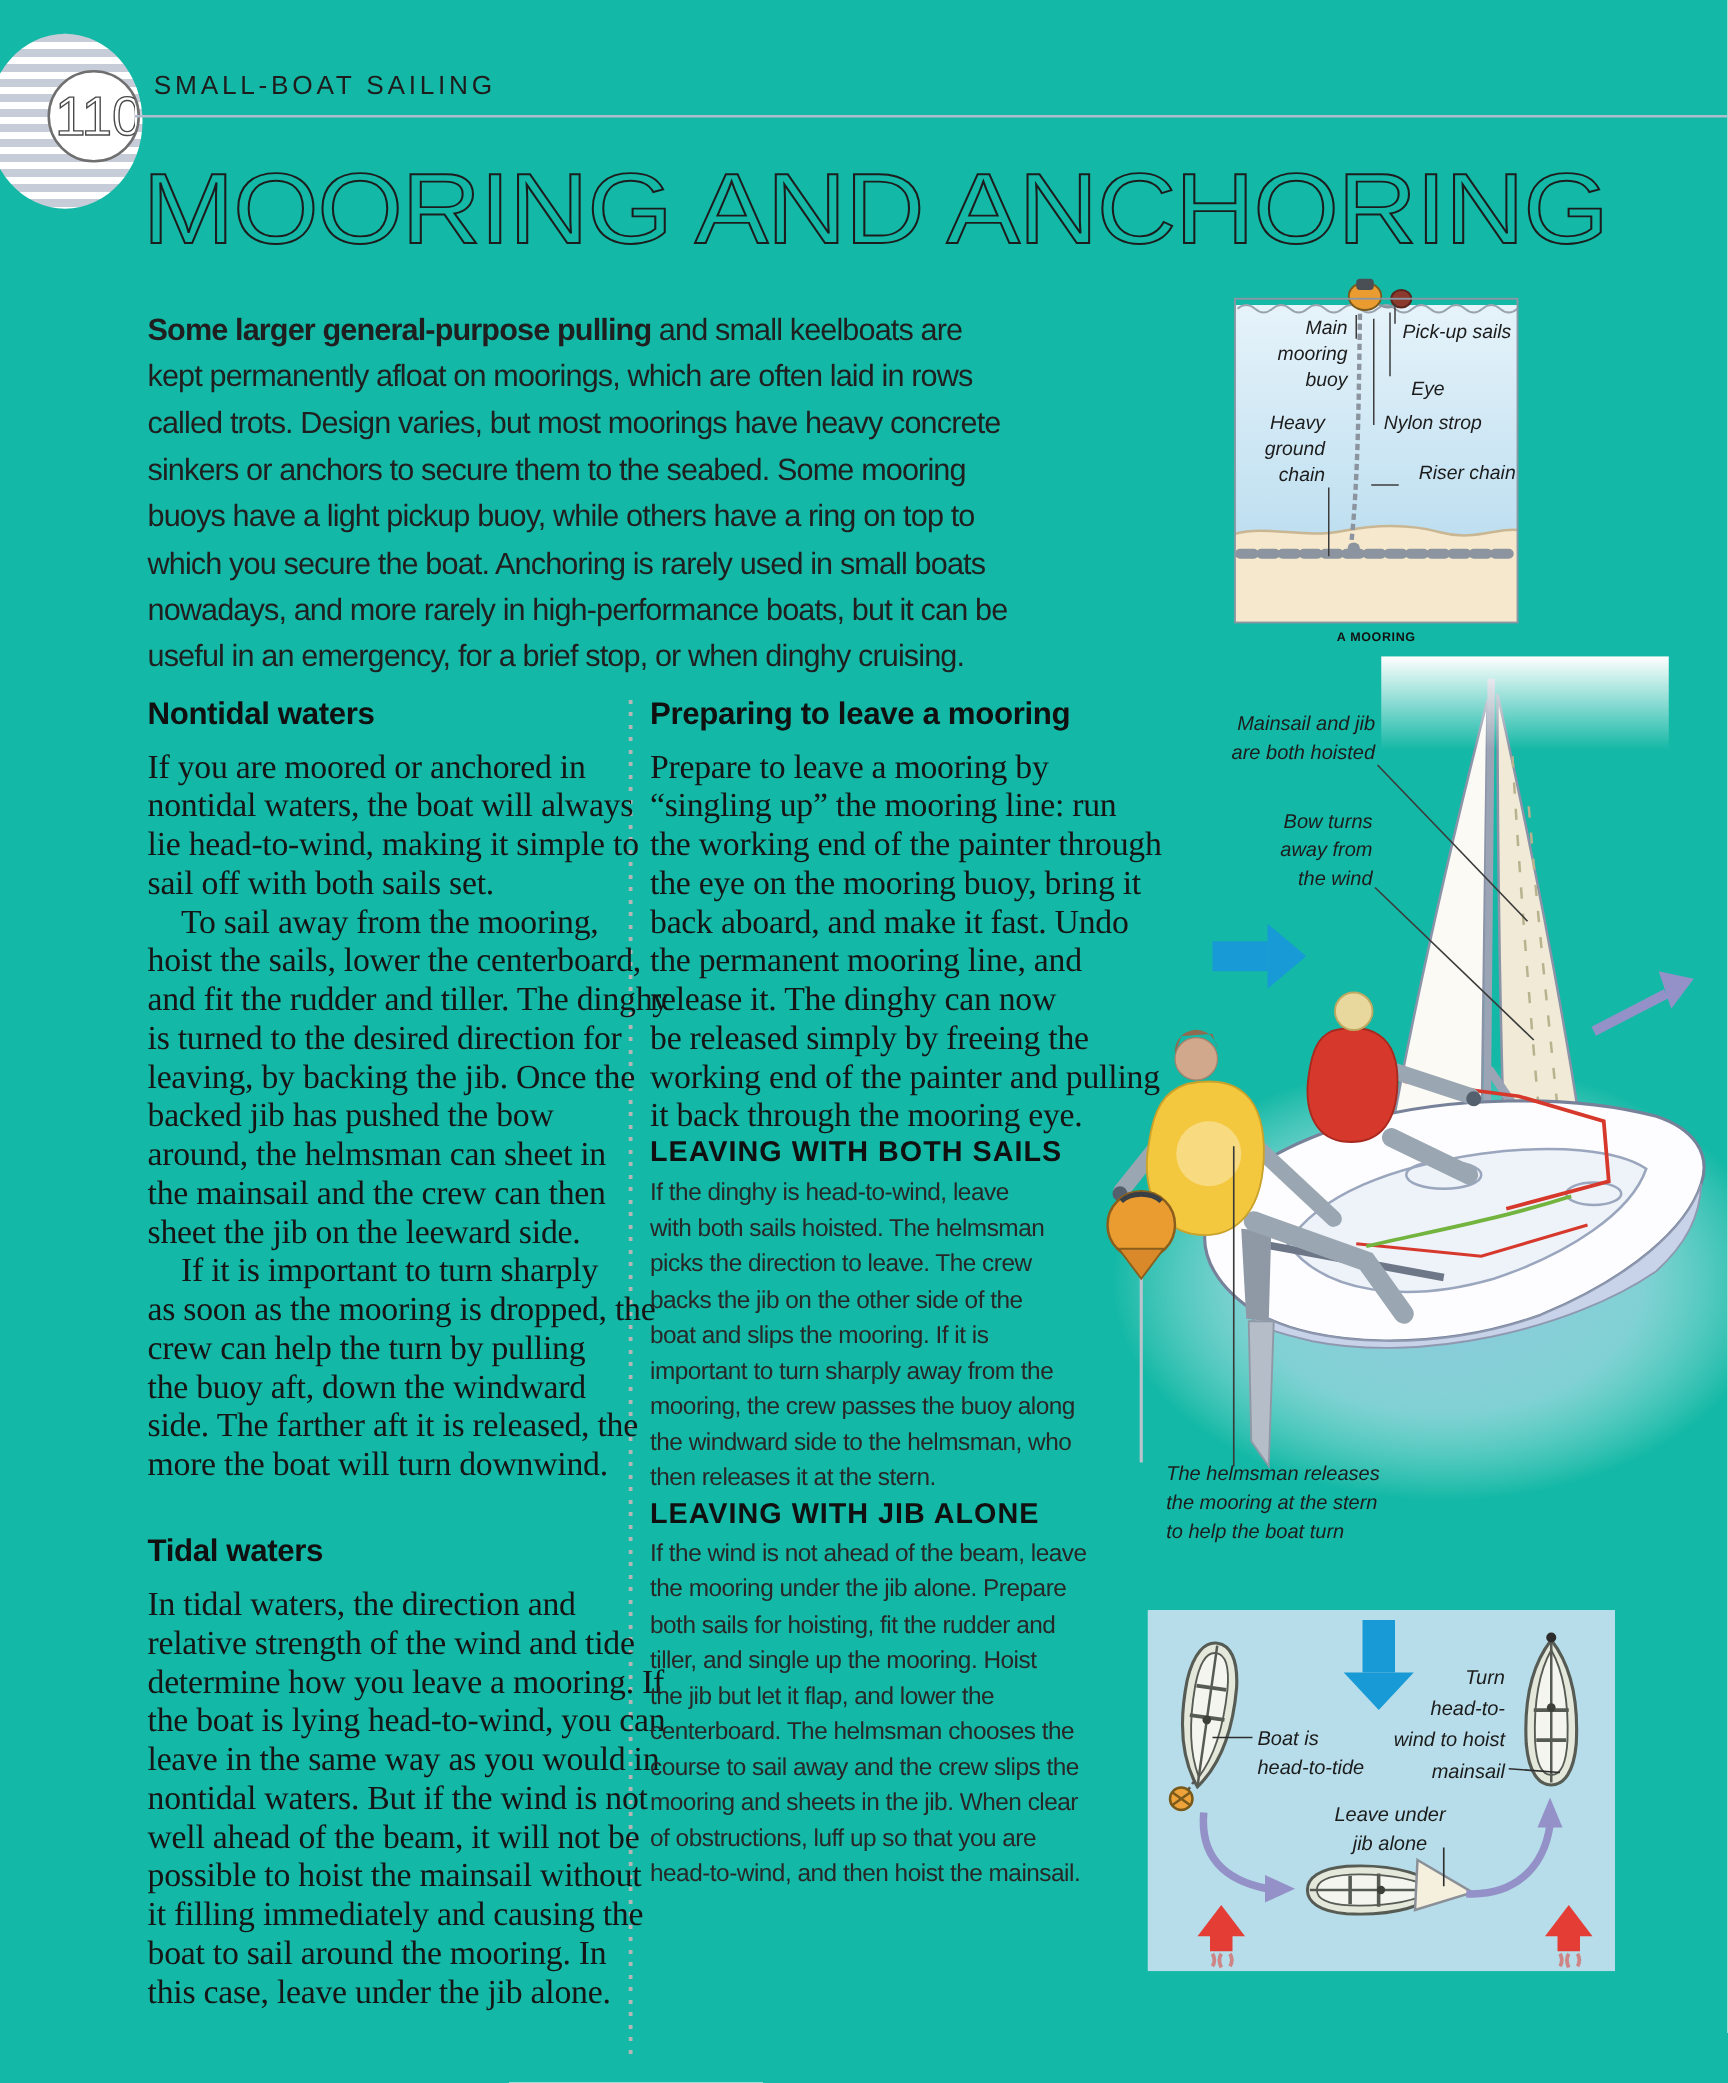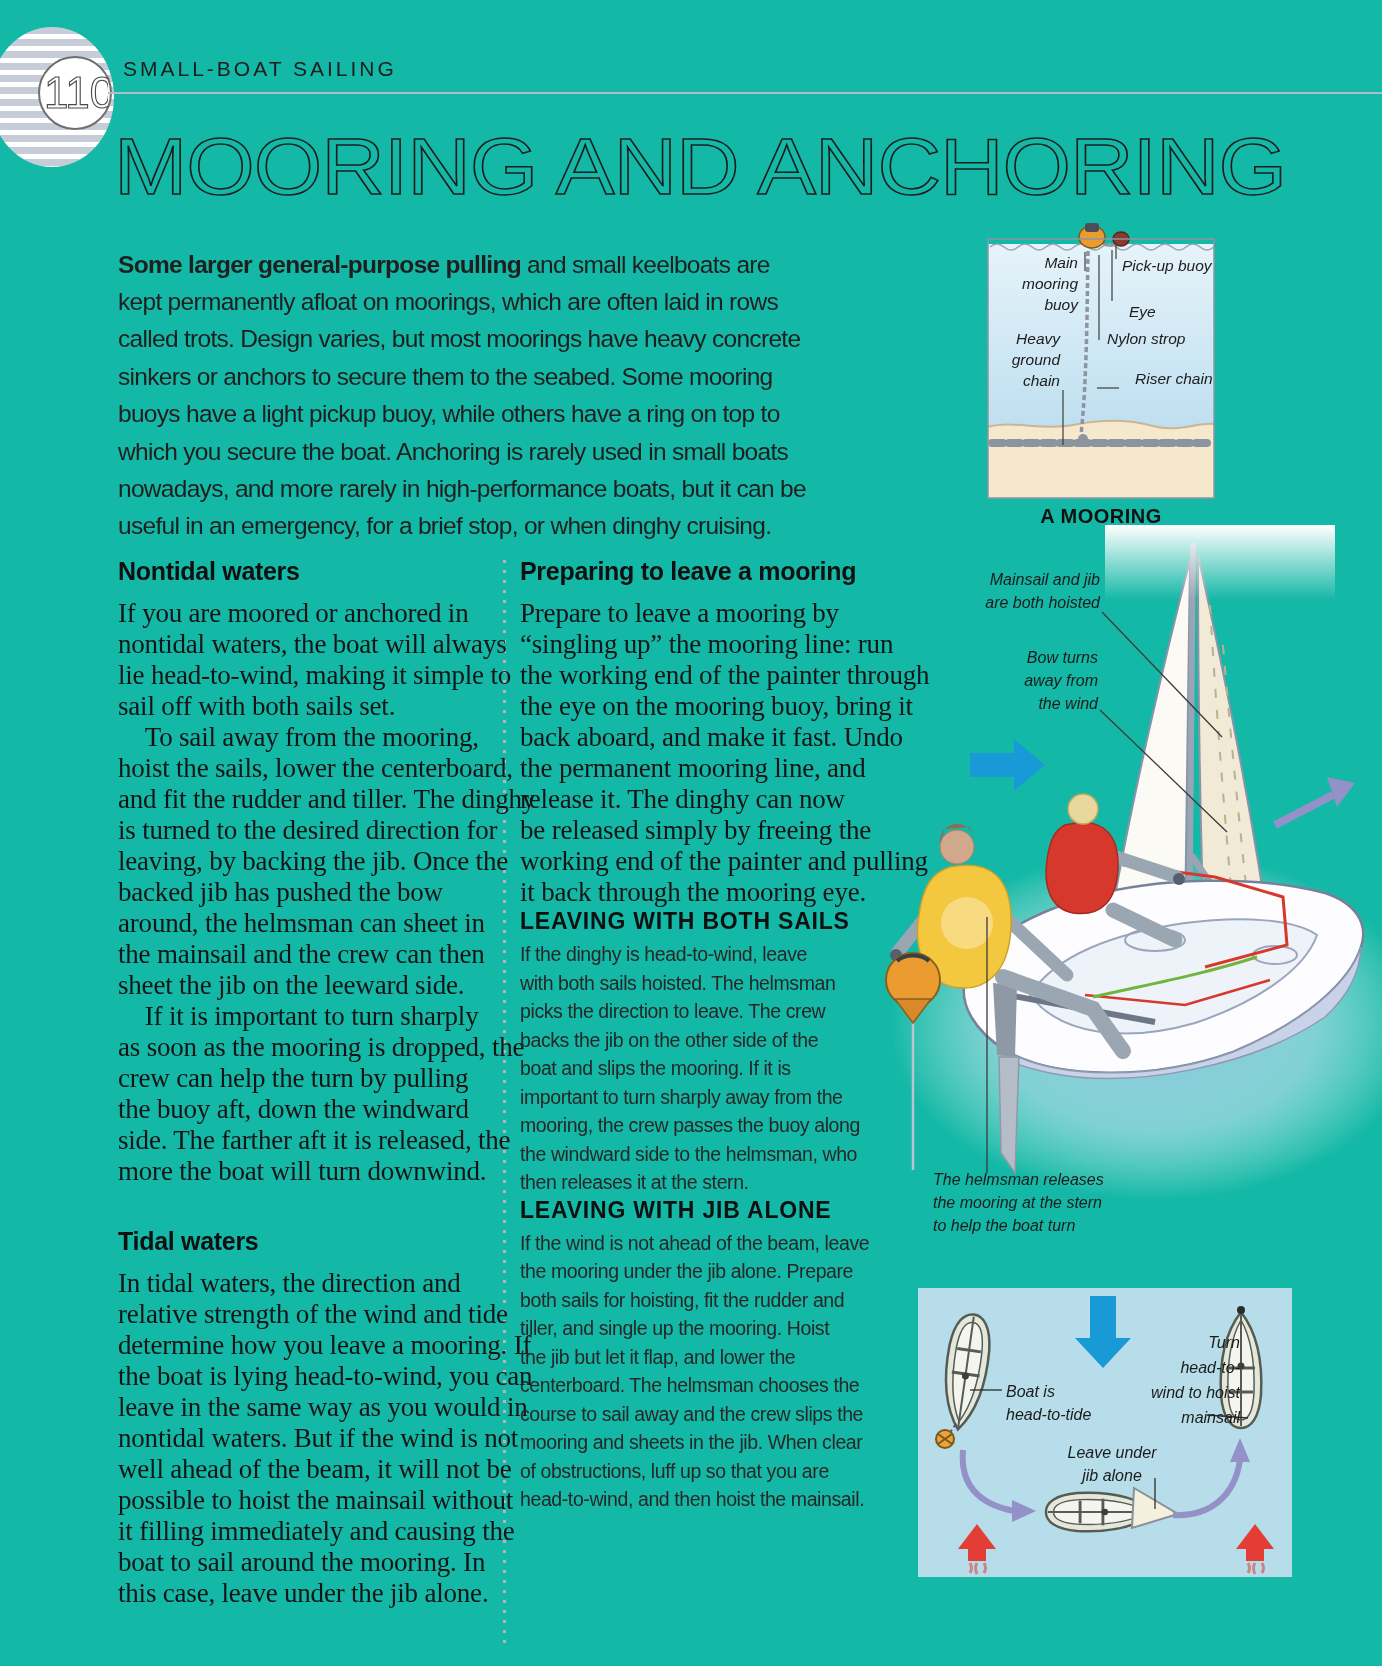--- a/index.html
+++ b/index.html
@@ -33,21 +33,21 @@
   .h3-both{margin-top:96px;}
   .h3-jib{margin-top:14px;}
   .dotsep{left:503px;top:560px;width:3px;height:1086px;
           background:repeating-linear-gradient(to bottom,#b5b5b5 0 3px,transparent 3px 10px);}
 
   
   .figlabel{font-style:italic;font-size:16px;line-height:23px;color:#1c1c1c;white-space:pre;}
   .figlabel.small{font-size:15.5px;line-height:21px;}
   .r{text-align:right;}
   .c{text-align:center;}
-  .caption{font-weight:bold;font-size:20px;letter-spacing:0.5px;color:#111;text-align:center;}
+  .caption{font-weight:bold;font-size:10px;letter-spacing:0.5px;color:#111;text-align:center;}
 </style>
 </head>
 <body>
 
 <div class="page">
 
   <div class="abs sphere"></div>
   <div class="abs page-circle"></div>
   <svg class="abs" style="left:44px;top:68px;" width="64" height="50">
     <text x="0" y="40" font-family="Liberation Sans, sans-serif" font-size="44" fill="none" stroke="#4a4a4a" stroke-width="1.1">110</text>
@@ -93,21 +93,21 @@
       <line x1="124" y1="11" x2="124" y2="62"></line>
       <line x1="128" y1="4" x2="128" y2="20"></line>
       <line x1="75" y1="151" x2="75" y2="206"></line>
       <line x1="109" y1="149" x2="131" y2="149"></line>
     </g>
     <rect x="0" y="0" width="226" height="259" fill="none" stroke="#8a97a4" stroke-width="1.5"></rect>
   </svg>
   <div class="abs figlabel small r" style="left:968px;top:252px;width:110px;">Main
 mooring
 buoy</div>
-  <div class="abs figlabel small" style="left:1122px;top:255px;">Pick-up buoy</div>
+  <div class="abs figlabel small" style="left:1122px;top:255px;">Pick-up sails</div>
   <div class="abs figlabel small" style="left:1129px;top:301px;">Eye</div>
   <div class="abs figlabel small" style="left:1107px;top:328px;">Nylon strop</div>
   <div class="abs figlabel small r" style="left:960px;top:328px;width:100px;">Heavy
 ground
 chain</div>
   <div class="abs figlabel small" style="left:1135px;top:368px;">Riser chain</div>
   <div class="abs caption" style="left:988px;top:505px;width:226px;">A MOORING</div>
 
   <div class="abs dotsep"></div>
 
@@ -346,20 +346,20 @@
 
     <g stroke="#2e2e2e" stroke-width="1.3">
       <line x1="52" y1="102" x2="84" y2="102"></line>
       <line x1="289" y1="127" x2="330" y2="130"></line>
       <line x1="237" y1="190" x2="237" y2="221"></line>
     </g>
   </svg>
 
   <div class="abs figlabel" style="left:1006px;top:1380px;">Boat is
 head-to-tide</div>
-  <div class="abs figlabel r" style="left:1108px;top:1330px;width:96px;line-height:25px;margin-left:36px;">Turn
+  <div class="abs figlabel r" style="left:1108px;top:1330px;width:96px;line-height:25px;">Turn
 head-to-
 wind to hoist
 mainsail</div>
   <div class="abs figlabel c" style="left:1058px;top:1441px;width:108px;">Leave under
 jib alone</div>
 
 </div>
 
 </body></html>

